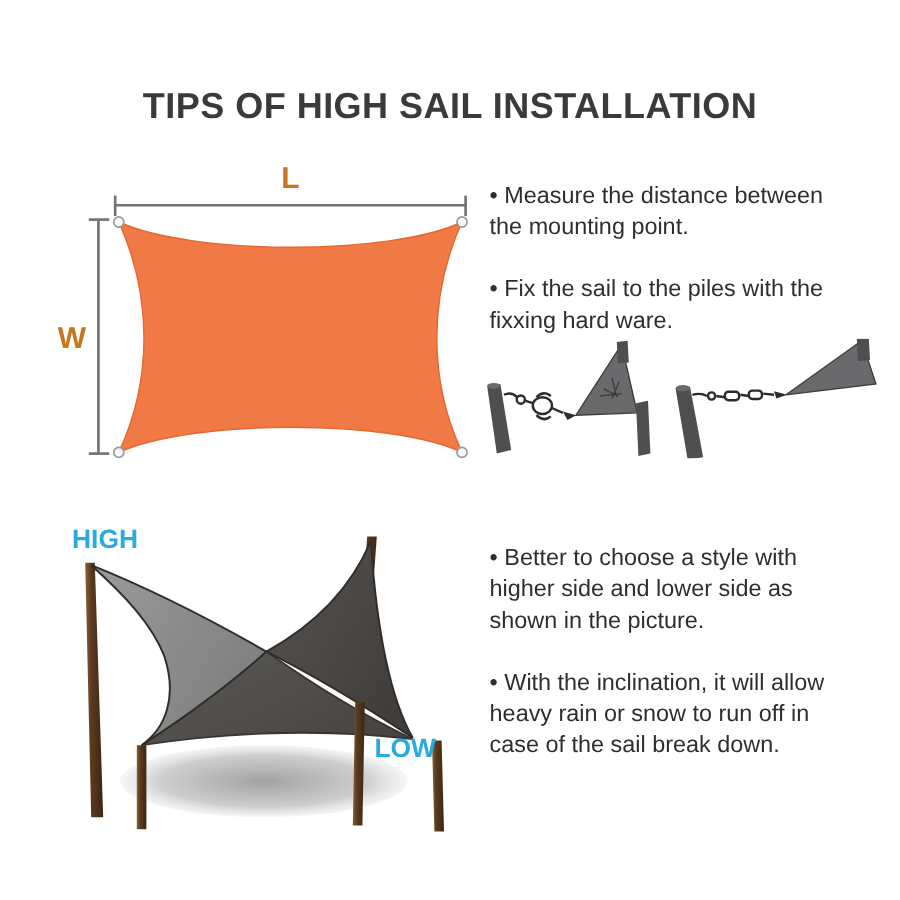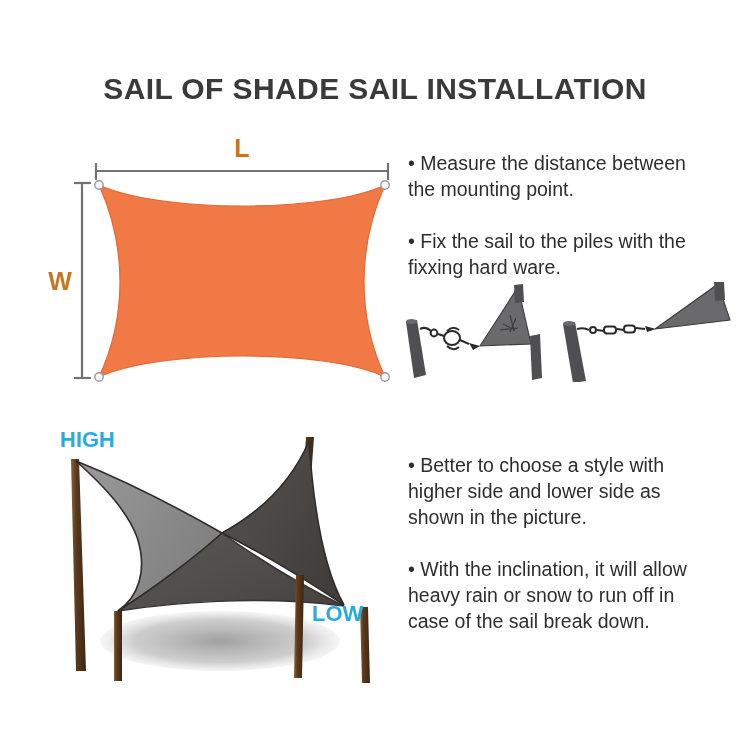--- a/index.html
+++ b/index.html
@@ -34,21 +34,21 @@
     color: #3a3a3a;
     white-space: nowrap;
   }
 
   
   .panel { position: absolute; }
 
   #panel-dimensions { left: 40px;  top: 135px; width: 360px; height: 275px; }
   #panel-tips-top   { left: 408px; top: 150px; width: 350px; height: 130px; }
   #panel-hardware   { left: 400px; top: 282px; width: 350px; height: 100px; }
-  #panel-canopy     { left: 30px;  top: 425px; width: 380px; height: 265px; }
+  #panel-canopy     { left: 30px;  top: 435px; width: 380px; height: 265px; }
   #panel-tips-bottom{ left: 408px; top: 452px; width: 350px; height: 195px; }
 
   
   .bullet-block {
     font-size: 19.5px;
     line-height: 26px;
     color: #2e2e2e;
     white-space: nowrap;
   }
   .bullet-block + .bullet-block { margin-top: 26px; }
@@ -58,21 +58,21 @@
   .dim-svg { display: block; }
 
   
   .clip-right { overflow: hidden; }
 </style>
 </head>
 <body>
 
 <div id="infographic">
 
-  <div id="page-title">SAIL OF SHADE SAIL INSTALLATION</div>
+  <div id="page-title">TIPS OF HIGH SAIL INSTALLATION</div>
 
   <div class="panel" id="panel-dimensions">
     <svg class="dim-svg" width="360" height="275" viewBox="0 0 360 275">
 
       <g>
         <line x1="56" y1="36" x2="348" y2="36" stroke="#6f7376" stroke-width="2.2"></line>
         <line x1="56" y1="28" x2="56" y2="45" stroke="#6f7376" stroke-width="2.2"></line>
         <line x1="348" y1="28" x2="348" y2="45" stroke="#6f7376" stroke-width="2.2"></line>
       </g>
 

